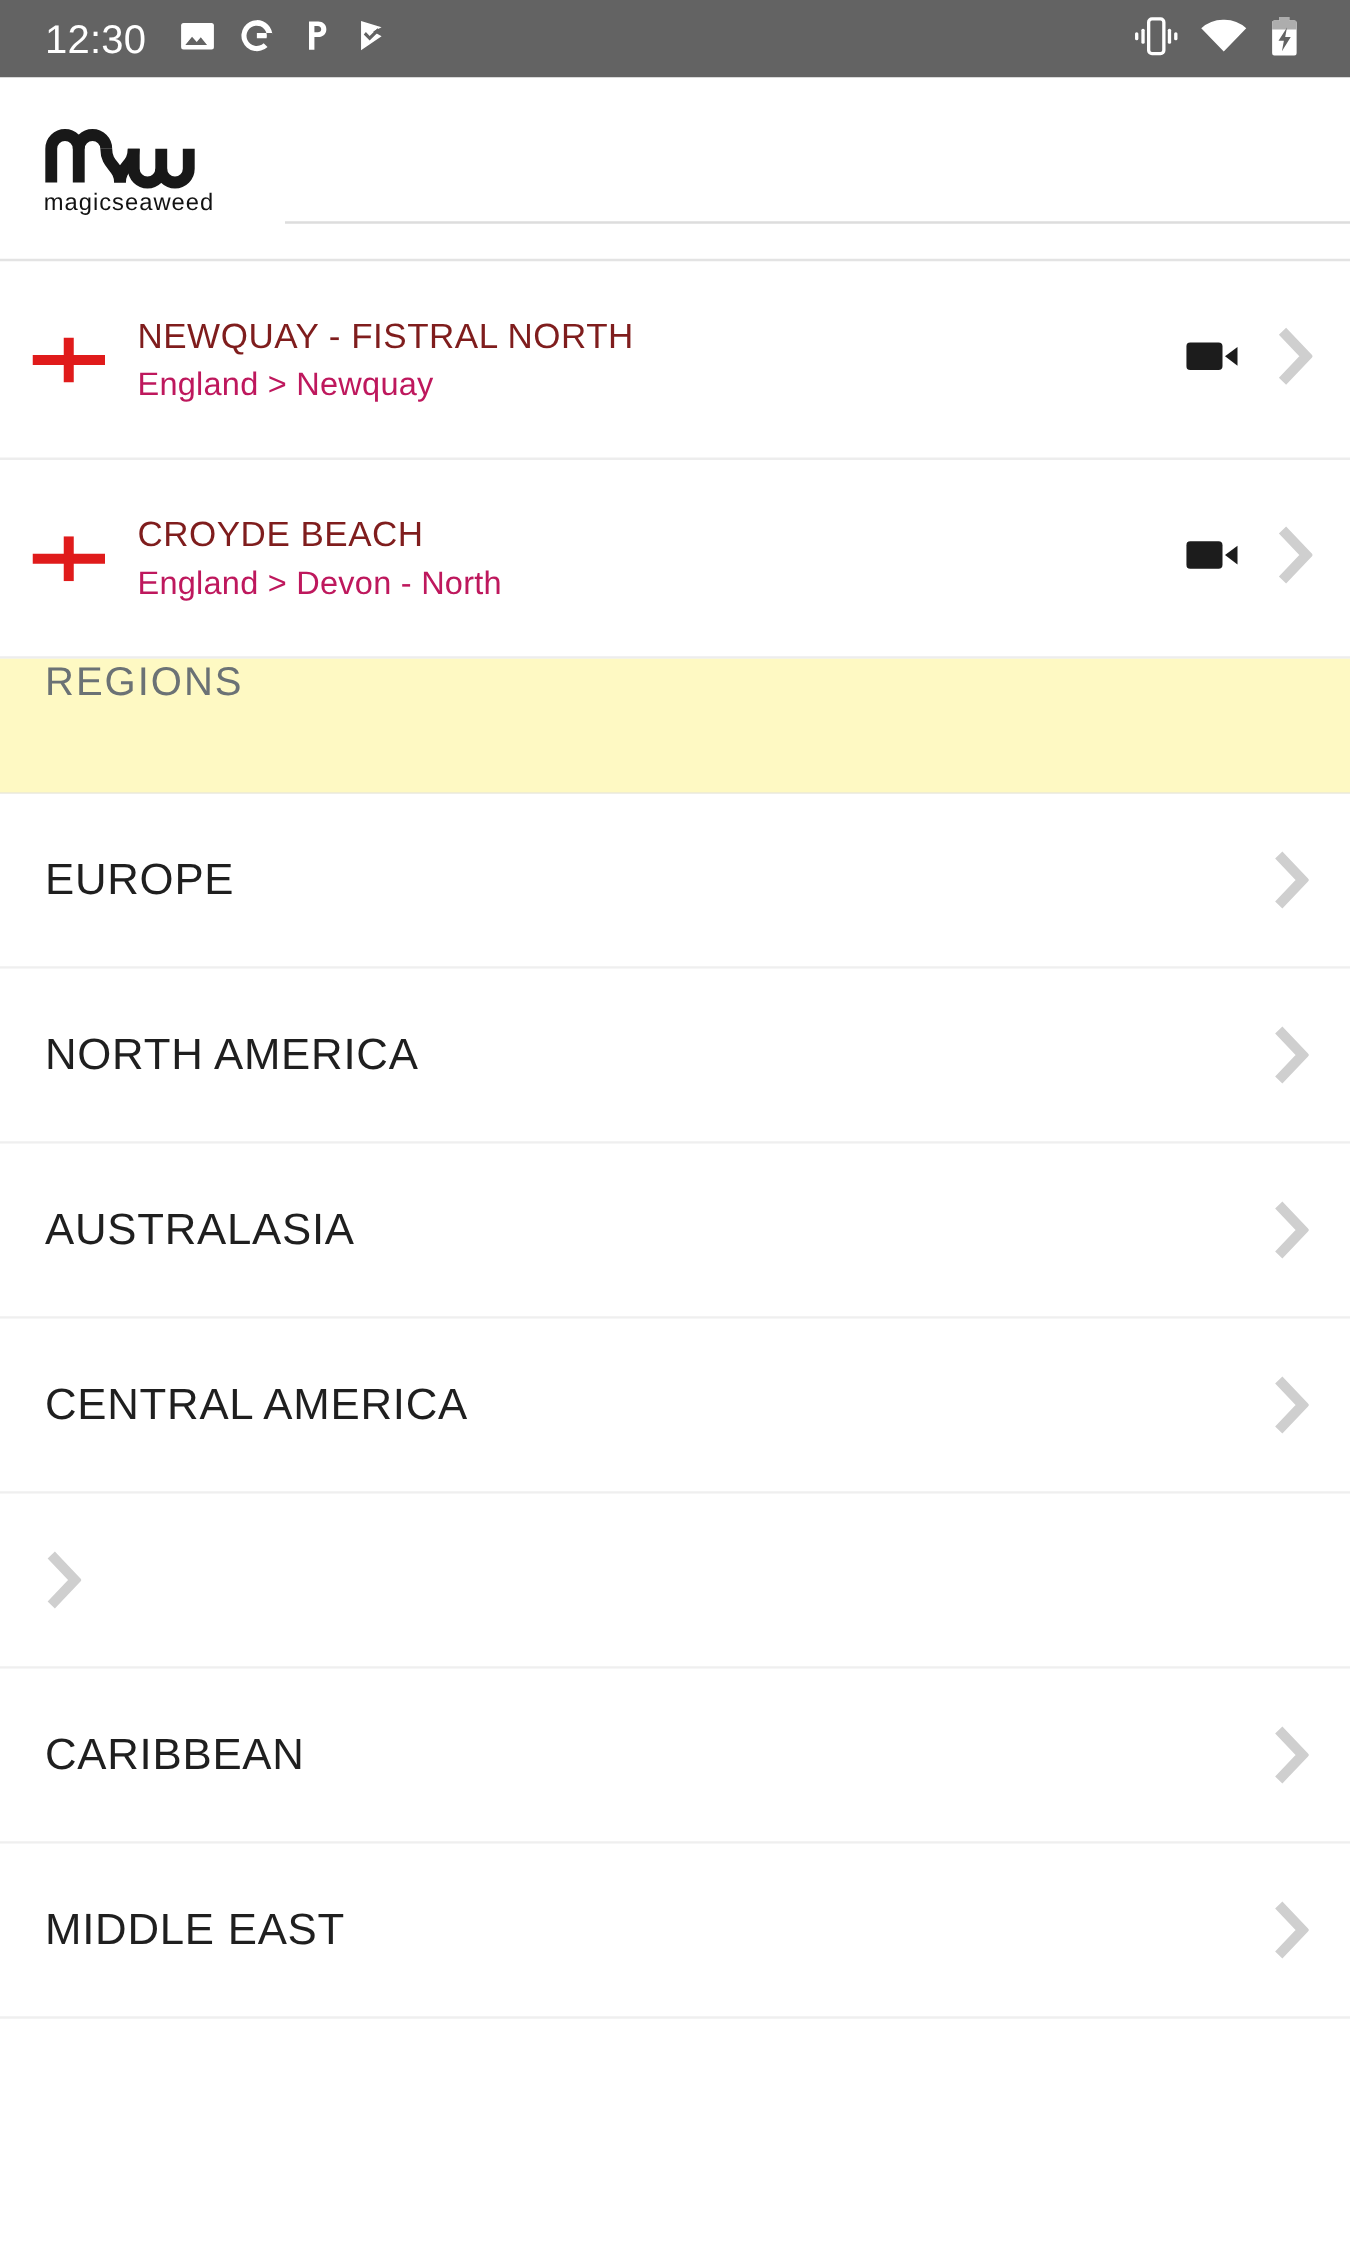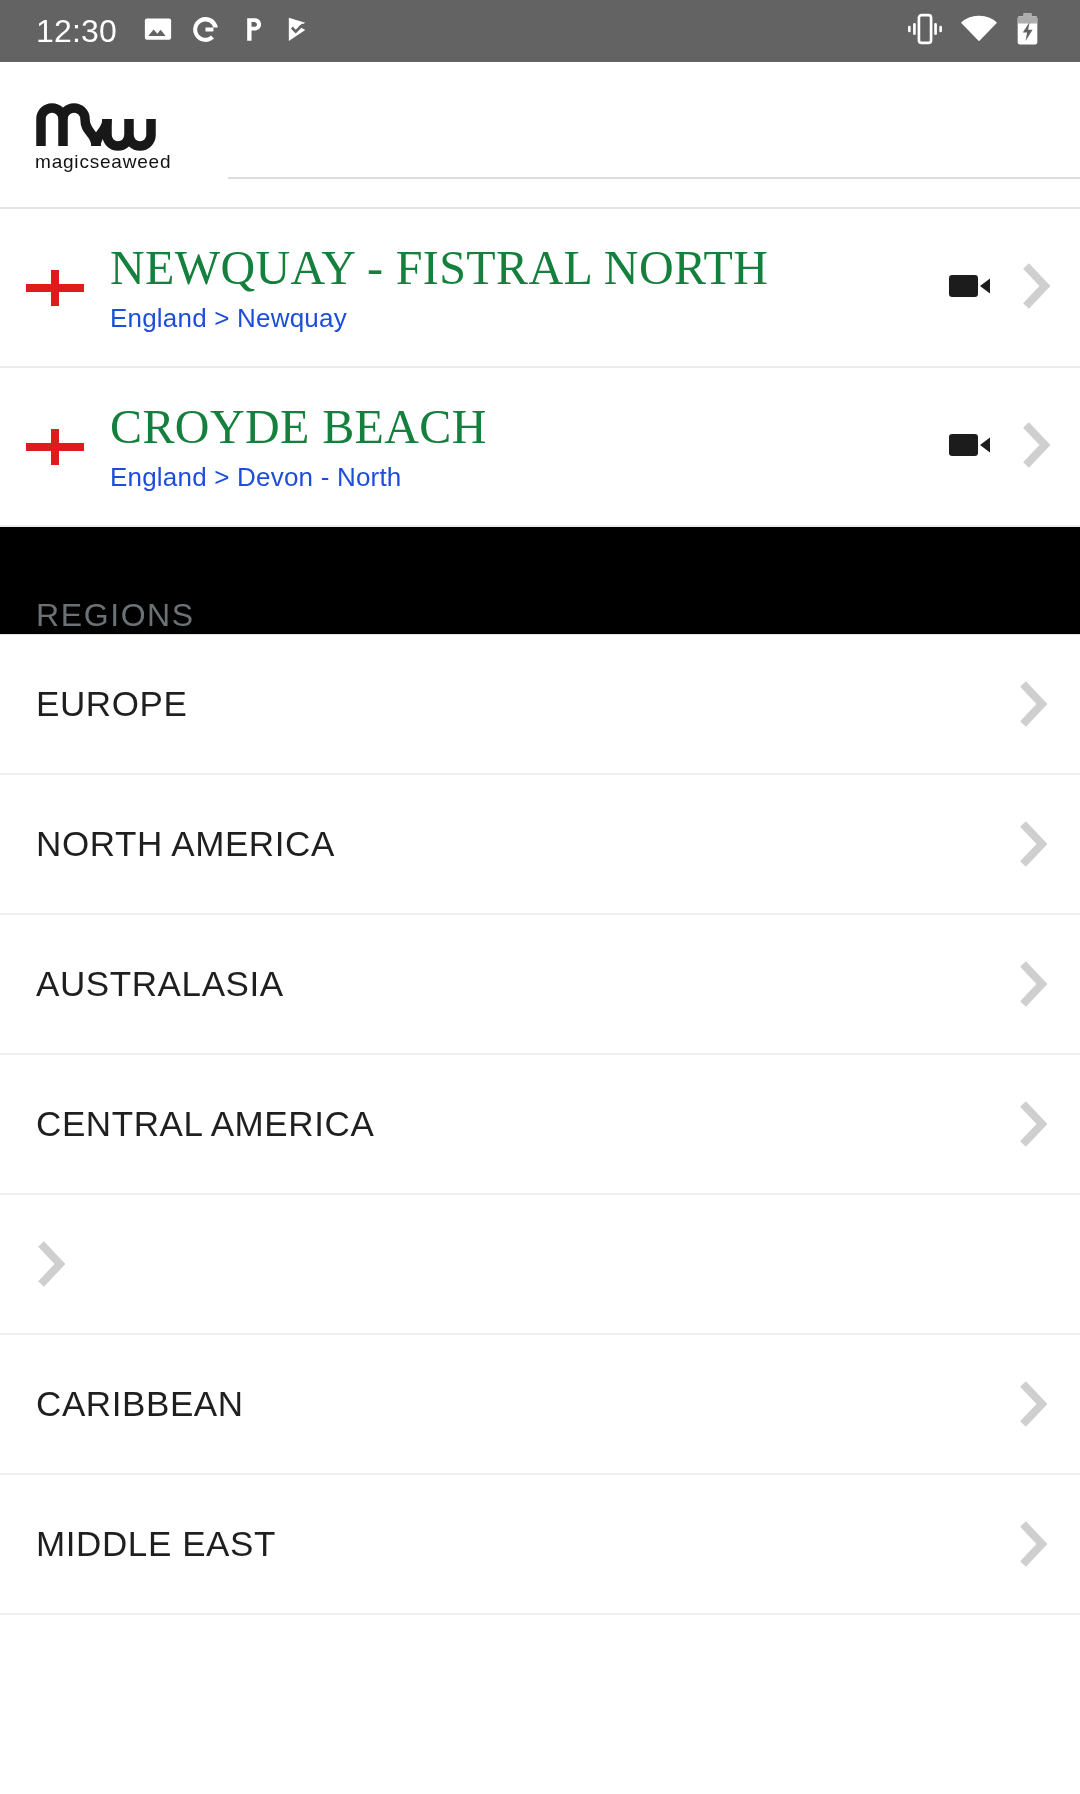--- a/index.html
+++ b/index.html
@@ -149,53 +149,53 @@
   }
   .spot-text {
     flex: 1 1 auto;
     display: flex;
     flex-direction: column;
     justify-content: center;
     gap: 11px;
     min-width: 0;
   }
   .spot-name {
-    font-size: 48px;
+    font-size: 28px;
     font-weight: 400;
-    color: #15803d;
+    color: #7f1d1d;
     letter-spacing: 0.4px;
     line-height: 1.05;
     white-space: nowrap;
-    font-family: Liberation Serif, serif;
+    font-family: Liberation Sans, sans-serif;
   }
   .spot-sub {
     font-size: 26px;
     font-weight: 400;
-    color: #1d4ed8;
+    color: #be185d;
     letter-spacing: 0.2px;
     line-height: 1.05;
     white-space: nowrap;
     font-family: "Liberation Sans", sans-serif;
   }
   .spot-actions {
     flex: 0 0 auto;
     display: flex;
     align-items: center;
     gap: 30px;
     padding-left: 20px;
   }
   .cam-icon { display: block; }
   .chev { display: block; }
 
   
   .section-header {
     height: 108px;
-    background: #000000;
-    display: flex;
-    align-items: flex-end;
+    background: #fef9c3;
+    display: flex;
+    align-items: flex-start;
     padding-left: 36px;
     border-bottom: 1px solid #e2e2e2;
   }
   .section-header-label {
     font-size: 32px;
     font-weight: 400;
     color: #6b7275;
     letter-spacing: 1.6px;
     font-family: "Liberation Sans", sans-serif;
   }

